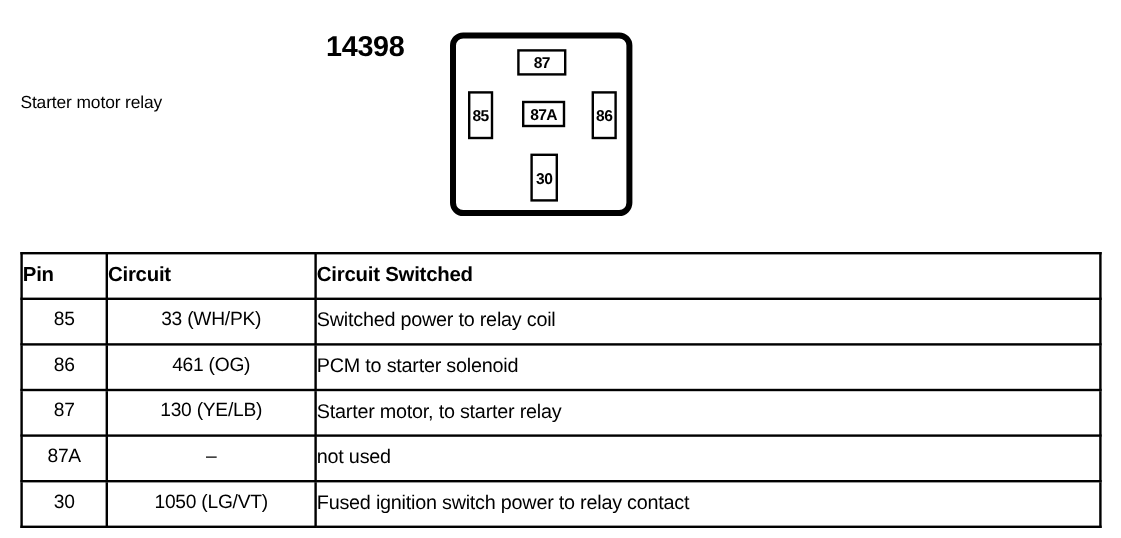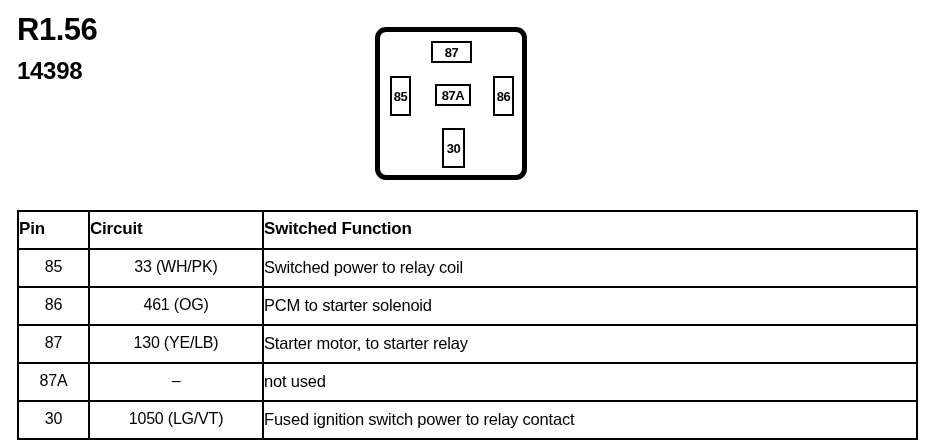--- a/index.html
+++ b/index.html
@@ -30,20 +30,21 @@
     line-height: 1.0;
     margin: 0;
   }
   #part-number {
     font-size: 24px;
     font-weight: bold;
     letter-spacing: -0.3px;
     line-height: 1.0;
     margin: 0;
     padding-top: 14px;
+    text-align: right;
   }
   #relay-description {
     font-size: 14.5px;
     font-weight: normal;
     line-height: 1.0;
     margin: 0;
     padding-top: 27px;
     letter-spacing: -0.1px;
   }
 
@@ -151,43 +152,43 @@
     font-weight: normal;
     text-align: left;
     padding-left: 22px;
     letter-spacing: -0.2px;
   }
 </style>
 </head>
 <body>
 
 <div id="header-block">
-  <div id="relay-id">R1.56</div>
   <div id="part-number">14398</div>
+  <div id="relay-description">Starter motor relay</div>
 </div>
 
 <div id="relay-diagram">
   <div class="terminal" id="terminal-87">87</div>
   <div class="terminal" id="terminal-85">85</div>
   <div class="terminal" id="terminal-87a">87A</div>
   <div class="terminal" id="terminal-86">86</div>
   <div class="terminal" id="terminal-30">30</div>
 </div>
 
 <table id="pin-table">
   <colgroup>
     <col class="col-pin">
     <col class="col-circuit">
     <col class="col-func">
   </colgroup>
   <thead>
     <tr>
       <th class="hdr">Pin</th>
       <th class="hdr">Circuit</th>
-      <th class="hdr">Switched Function</th>
+      <th class="hdr">Circuit Switched</th>
     </tr>
   </thead>
   <tbody>
     <tr>
       <td class="cell-pin">85</td>
       <td class="cell-circuit">33 (WH/PK)</td>
       <td class="cell-func">Switched power to relay coil</td>
     </tr>
     <tr>
       <td class="cell-pin">86</td>

